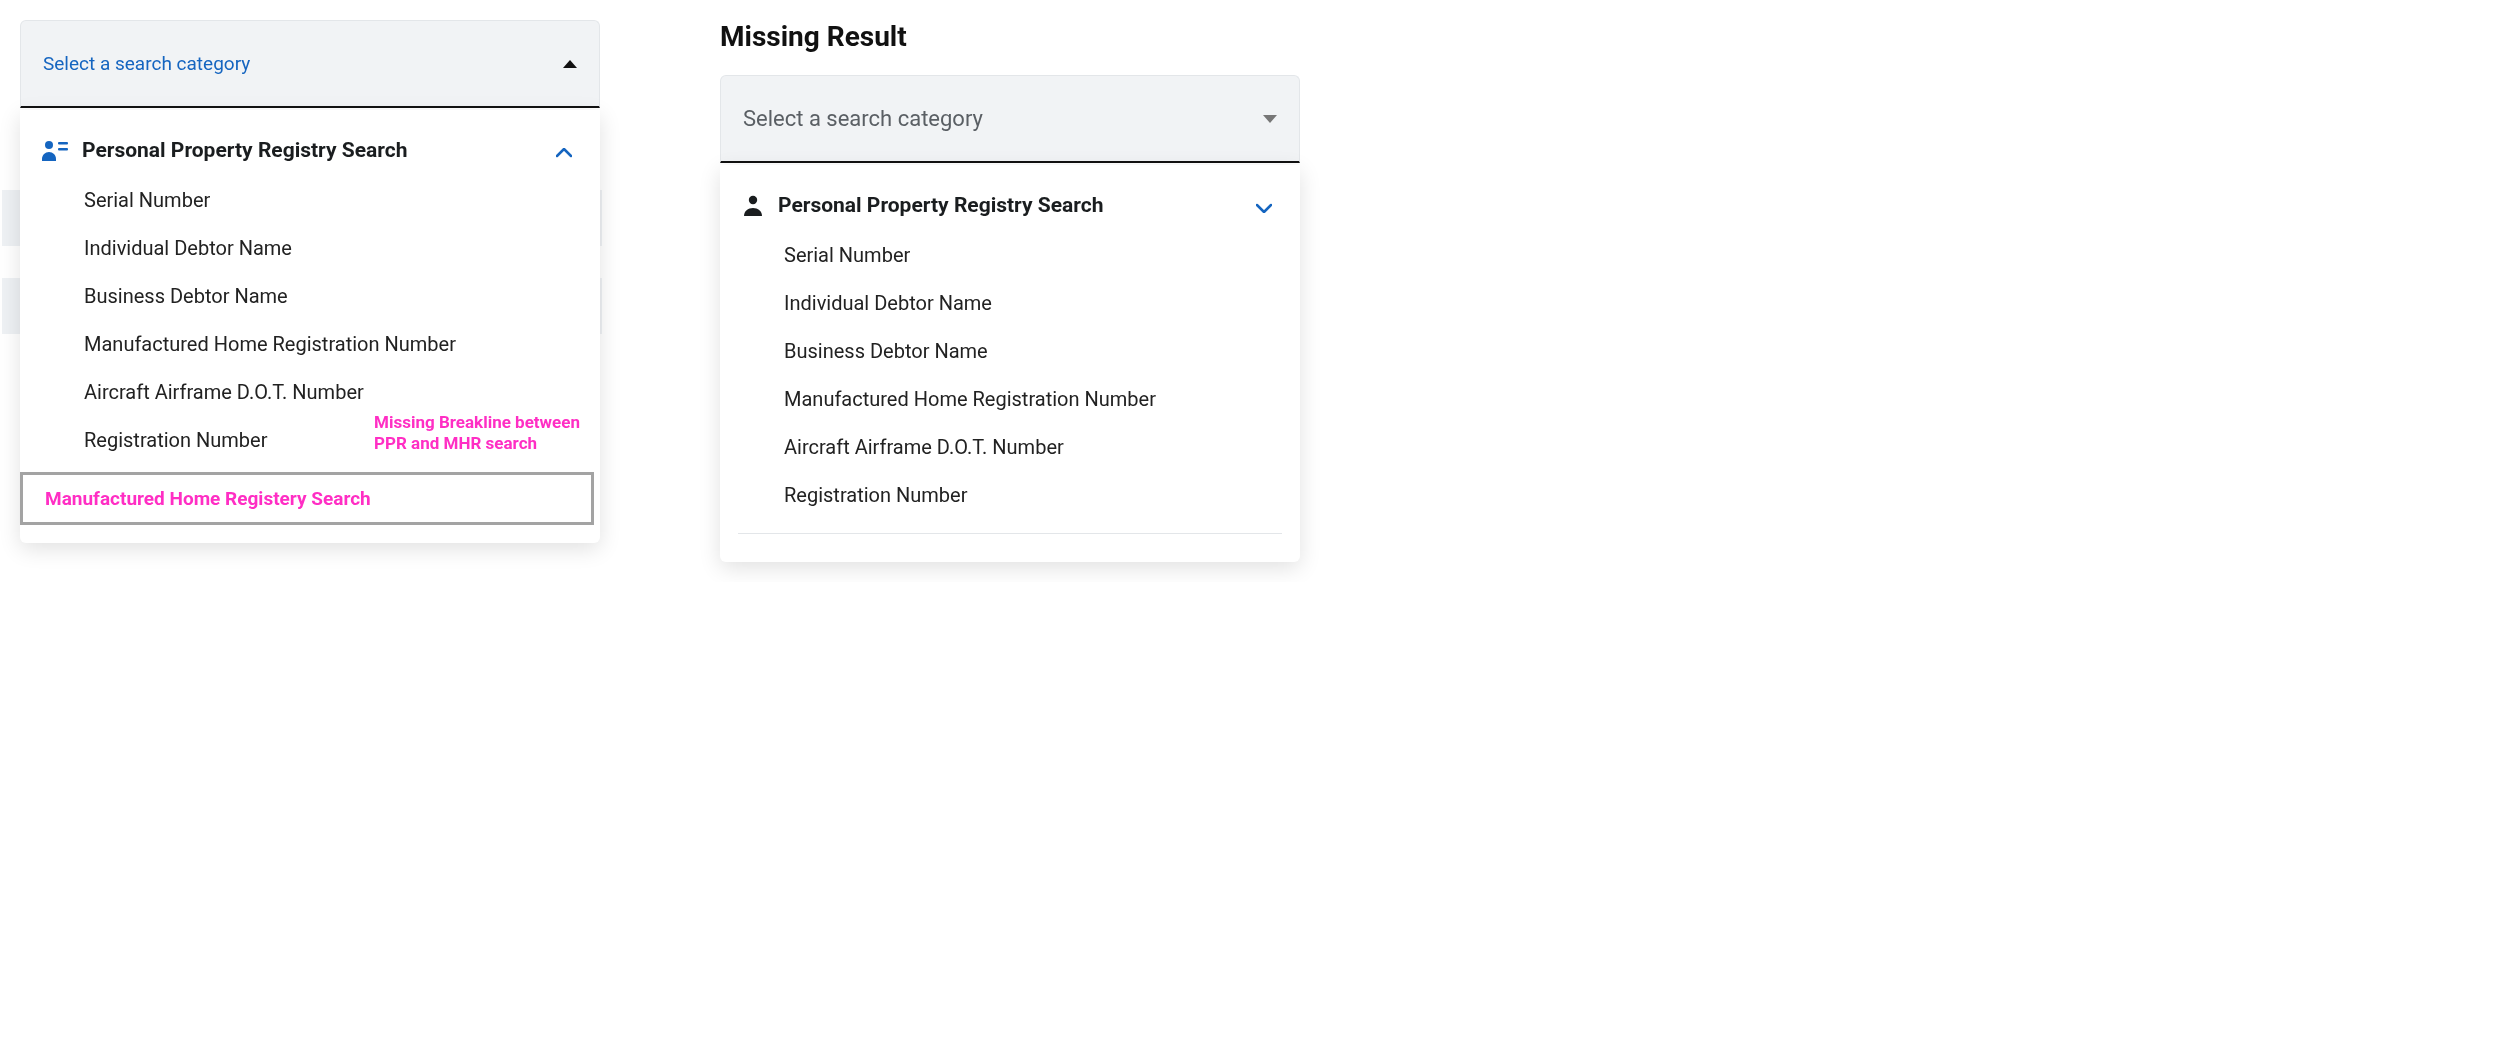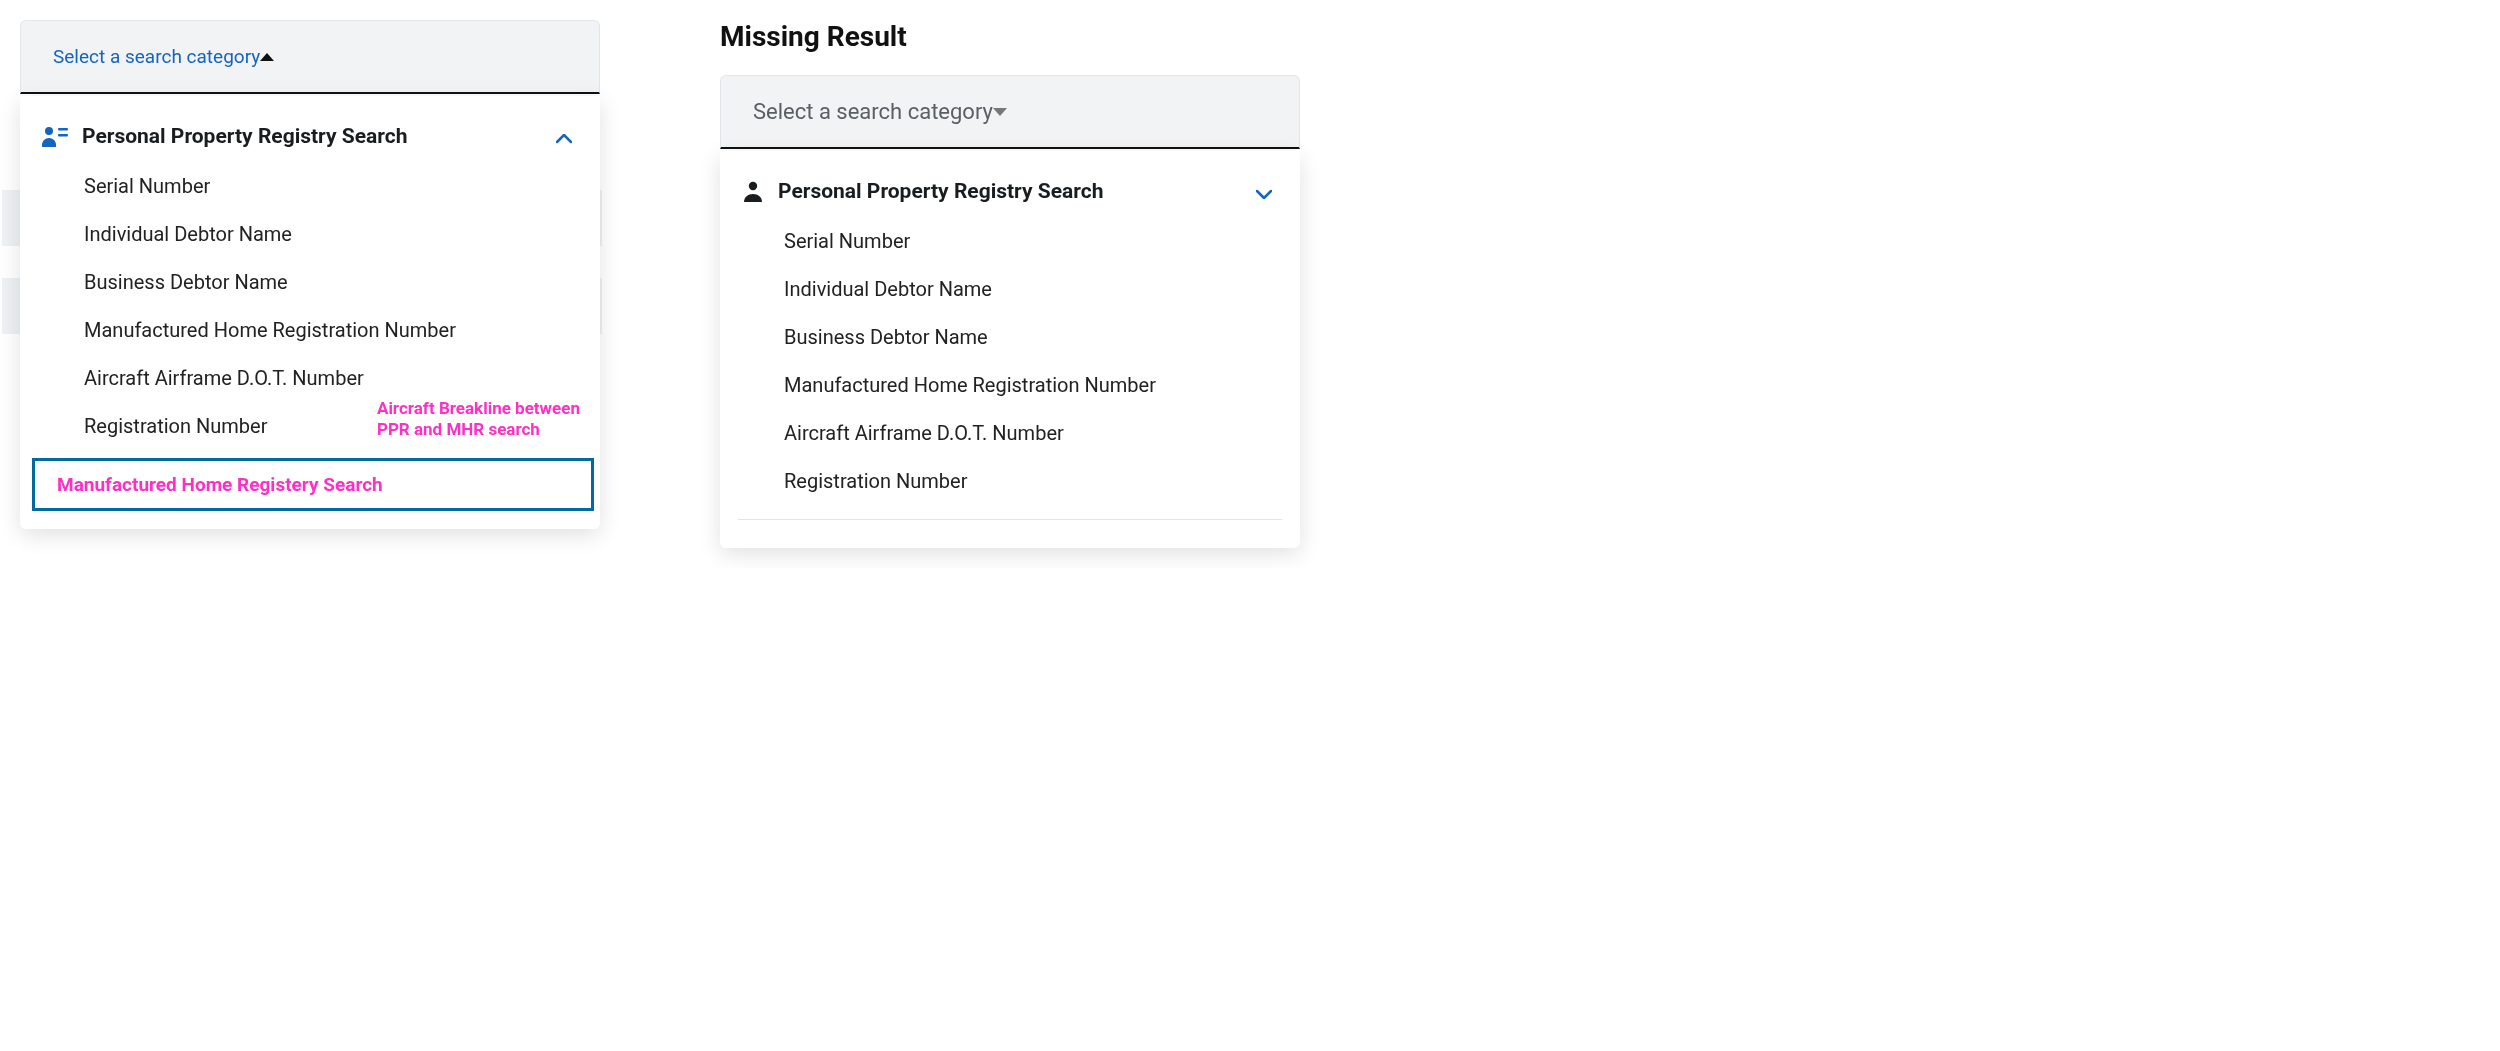--- a/index.html
+++ b/index.html
@@ -19,24 +19,25 @@
     font-weight: 700;
     color: #111;
     margin-bottom: 22px;
   }
   
   .selectbox {
     background: #f1f3f5;
     border: 1px solid #e3e6e9;
     border-radius: 6px 6px 0 0;
     border-bottom: 2px solid #111;
-    height: 74px;
+    height: 88px;
     display: flex;
     align-items: center;
-    padding: 0 22px 0 32px;
+    justify-content: space-between;
+    padding: 0 22px 0 22px;
     cursor: pointer;
   }
   .selectbox .label-blue {
     color: #1565c0;
     font-size: 19px;
   }
   .selectbox .label-grey {
     color: #5a5f64;
     font-size: 22px;
   }
@@ -87,22 +88,22 @@
     padding: 12px 28px 12px 64px;
     cursor: pointer;
   }
   .divider {
     height: 1px;
     background: #e3e6e9;
     margin: 6px 18px 10px 18px;
   }
   
   .highlight-box {
-    border: 3px solid #0369a1;
-    margin: 0 6px 0 12px;
+    border: 3px solid #a3a3a3;
+    margin: 0 6px 0 0;
     position: relative;
   }
   .highlight-box .item {
     color: #ff2ec4;
     font-weight: 700;
     padding-left: 22px;
     font-size: 19px;
   }
   .annotation-block {
     position: relative;
@@ -174,21 +175,21 @@
 
       <div class="items">
         <div class="item">Serial Number</div>
         <div class="item">Individual Debtor Name</div>
         <div class="item">Business Debtor Name</div>
         <div class="item">Manufactured Home Registration Number</div>
         <div class="item">Aircraft Airframe D.O.T. Number</div>
         <div class="annotation-block">
           <div class="item" style="flex:1">Registration Number</div>
           <div class="annotation">
-            <span>Aircraft Breakline between</span><br>
+            <span>Missing Breakline between</span><br>
             <span>PPR and MHR search</span>
           </div>
         </div>
       </div>
 
       <div class="highlight-box">
         <div class="item">Manufactured Home Registery Search</div>
       </div>
 
     </div>

